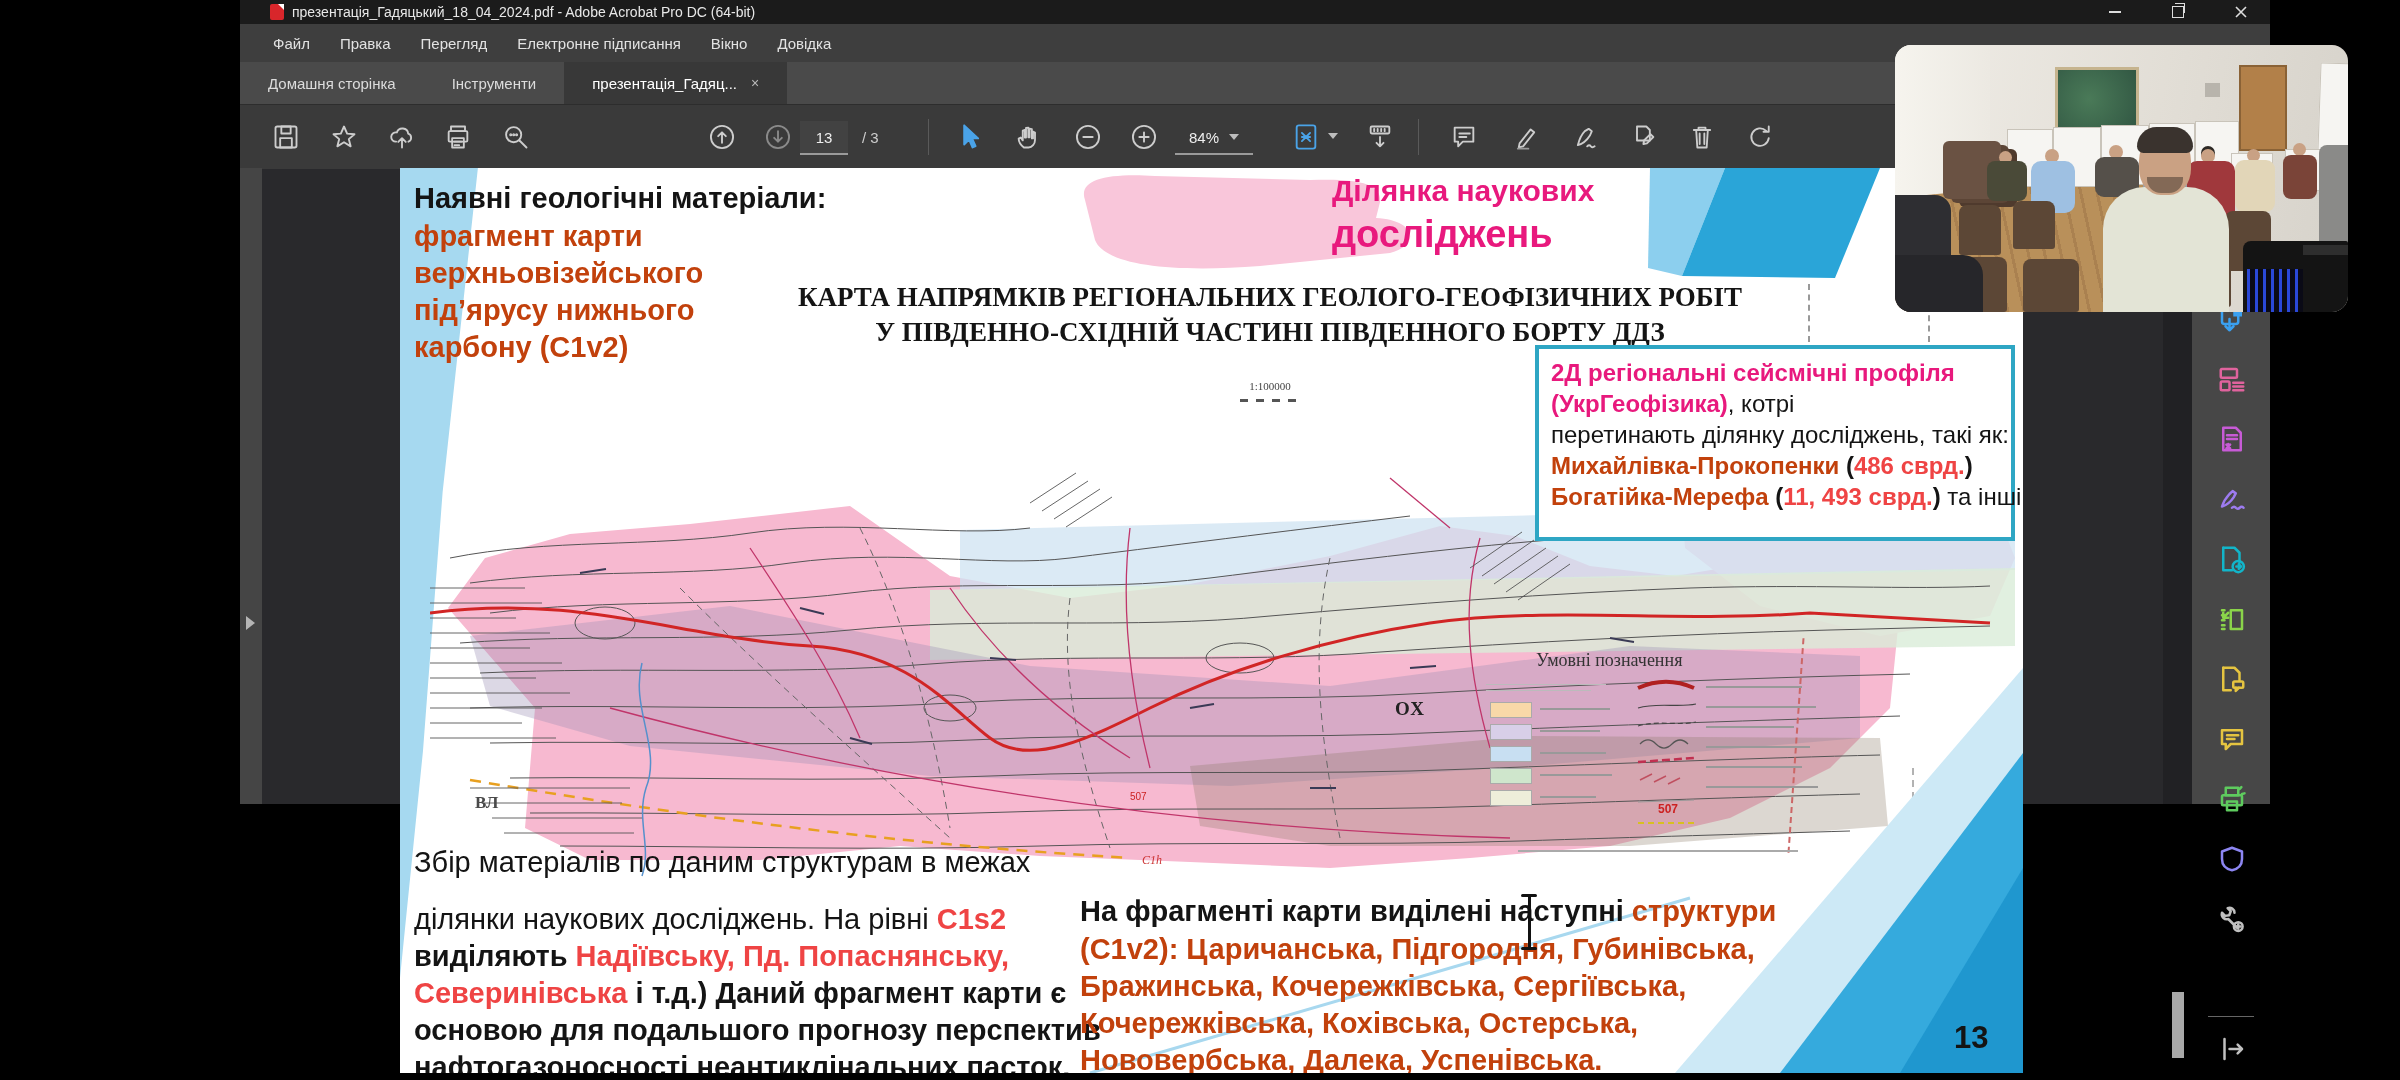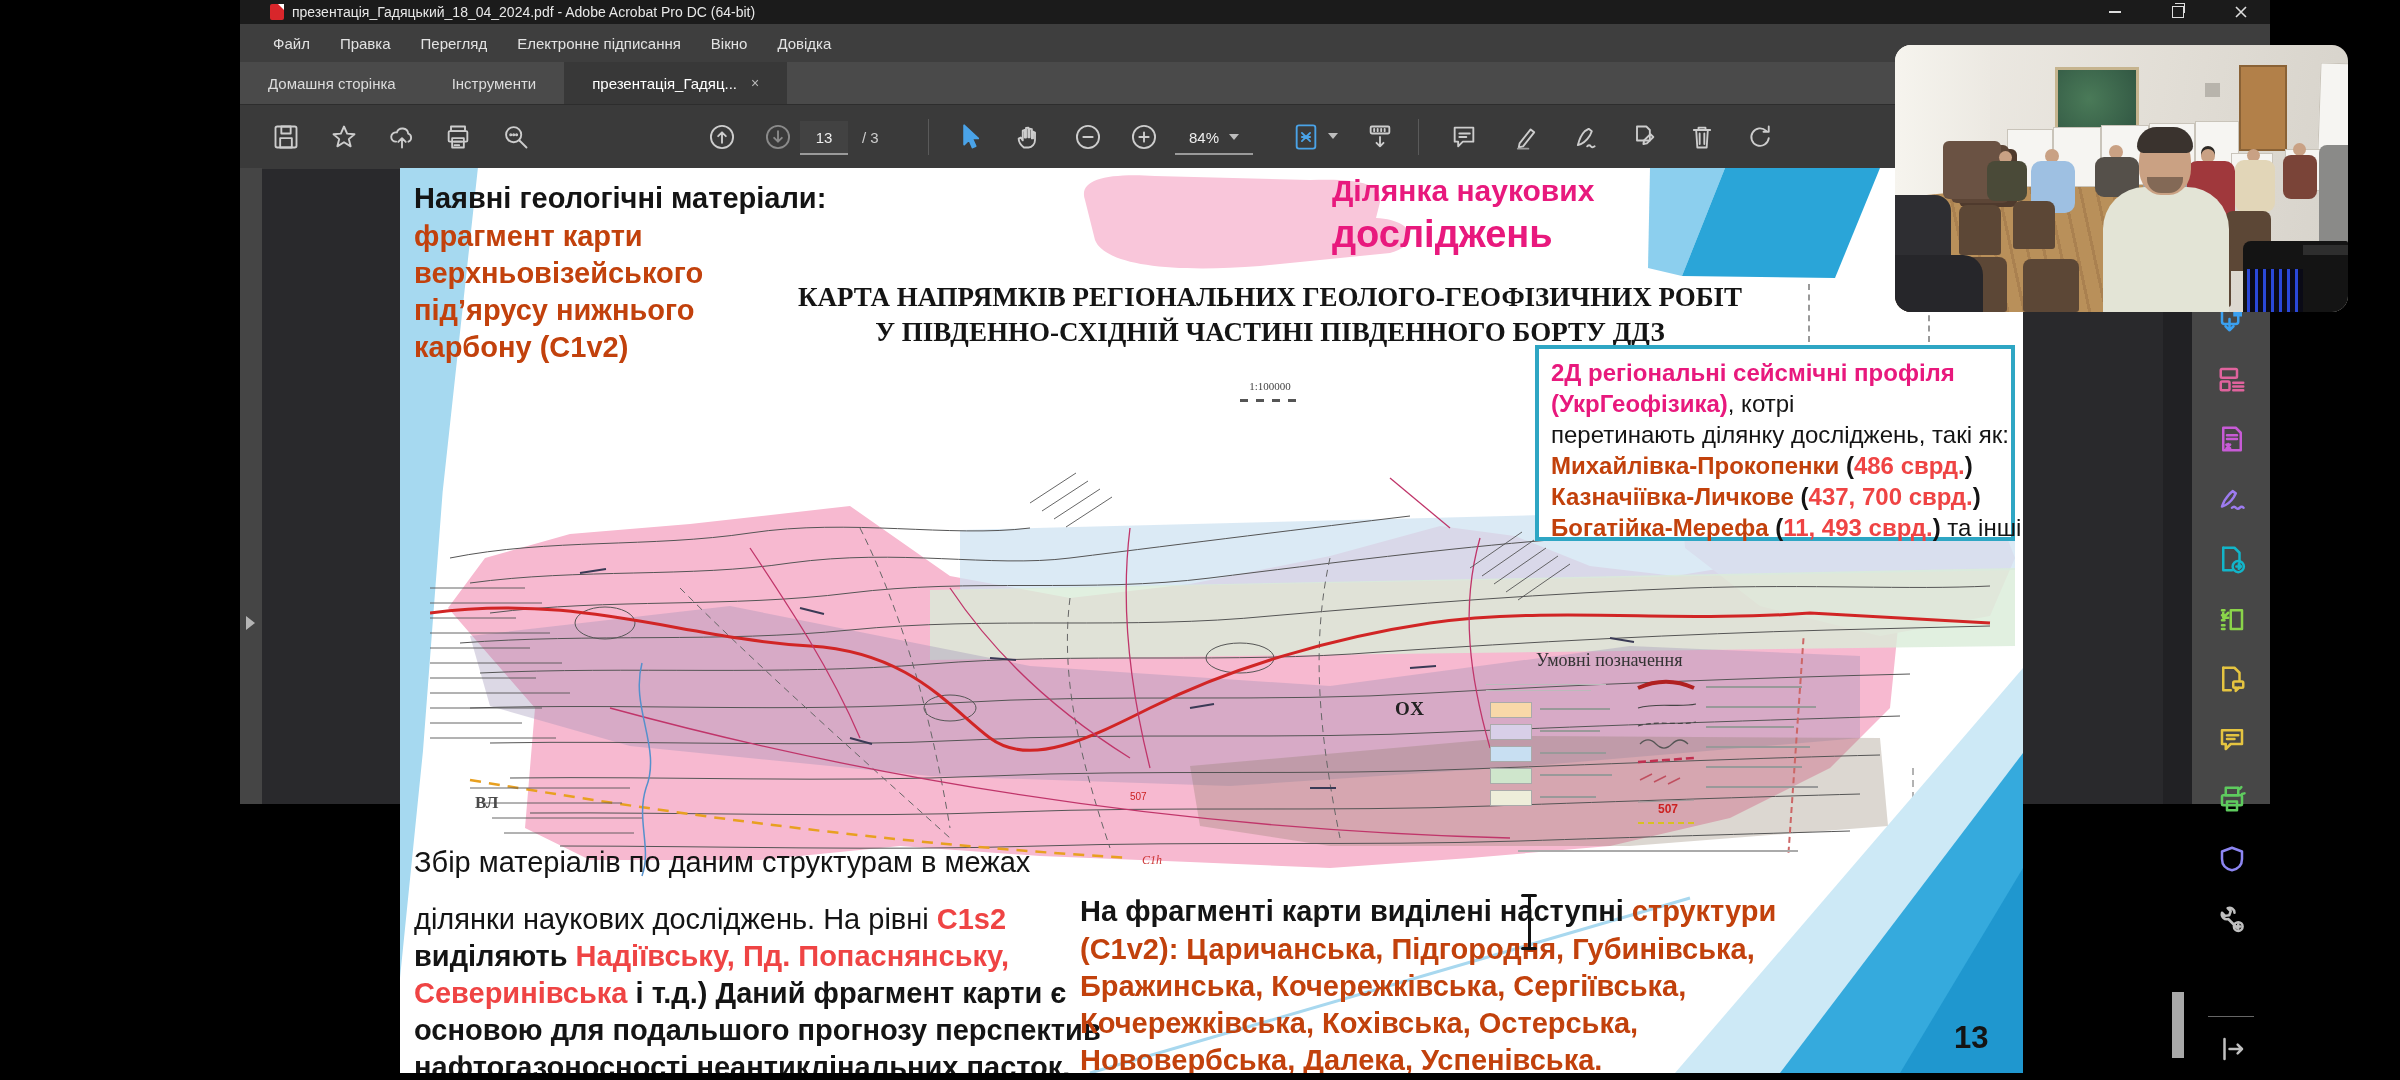--- a/index.html
+++ b/index.html
@@ -385,21 +385,20 @@
       <polygon points="595,405 943,0 943,405" fill="#cde9f6"></polygon>
       <polygon points="700,405 943,85 943,405" fill="#35aadd"></polygon>
       <polygon points="820,405 943,200 943,405" fill="#1f97cf"></polygon>
     </svg>
 
     <div id="profilebox">
       <div><span class="mag">2Д регіональні сейсмічні профіля</span></div>
       <div><span class="mag">(УкрГеофізика)</span><span style="font-weight:normal;">, котрі</span></div>
       <div style="font-weight:normal;"><span>перетинають ділянку досліджень, такі як:</span></div>
       <div><span class="grn">Михайлівка-Прокопенки </span><span>(</span><span class="blu">486 сврд.</span><span>)</span></div>
-      <div><span class="grn">Казначіївка-Личкове </span><span>(</span><span class="blu">437, 700 сврд.</span><span>)</span></div>
       <div><span class="grn">Богатійка-Мерефа </span><span>(</span><span class="blu">11, 493 сврд.</span><span>)</span><span style="font-weight:normal;"> та інші.</span></div>
     </div>
 
     <div>
       <div class="line" style="left:14px;top:678px;">Збір матеріалів по даним структурам в межах</div>
       <div class="line" style="left:14px;top:735px;"><span>ділянки наукових досліджень. На рівні </span><span class="b blu">C1s2</span></div>
       <div class="line" style="left:14px;top:772px;"><span class="b">виділяють </span><span class="b blu">Надіївську, Пд. Попаснянську,</span></div>
       <div class="line" style="left:14px;top:809px;"><span class="b blu">Северинівська</span><span class="b"> і т.д.) </span><span class="b">Даний фрагмент карти є</span></div>
       <div class="line b" style="left:14px;top:846px;">основою для подальшого прогнозу перспектив</div>
       <div class="line b" style="left:14px;top:883px;">нафтогазоносності неантиклінальних пасток.</div>

